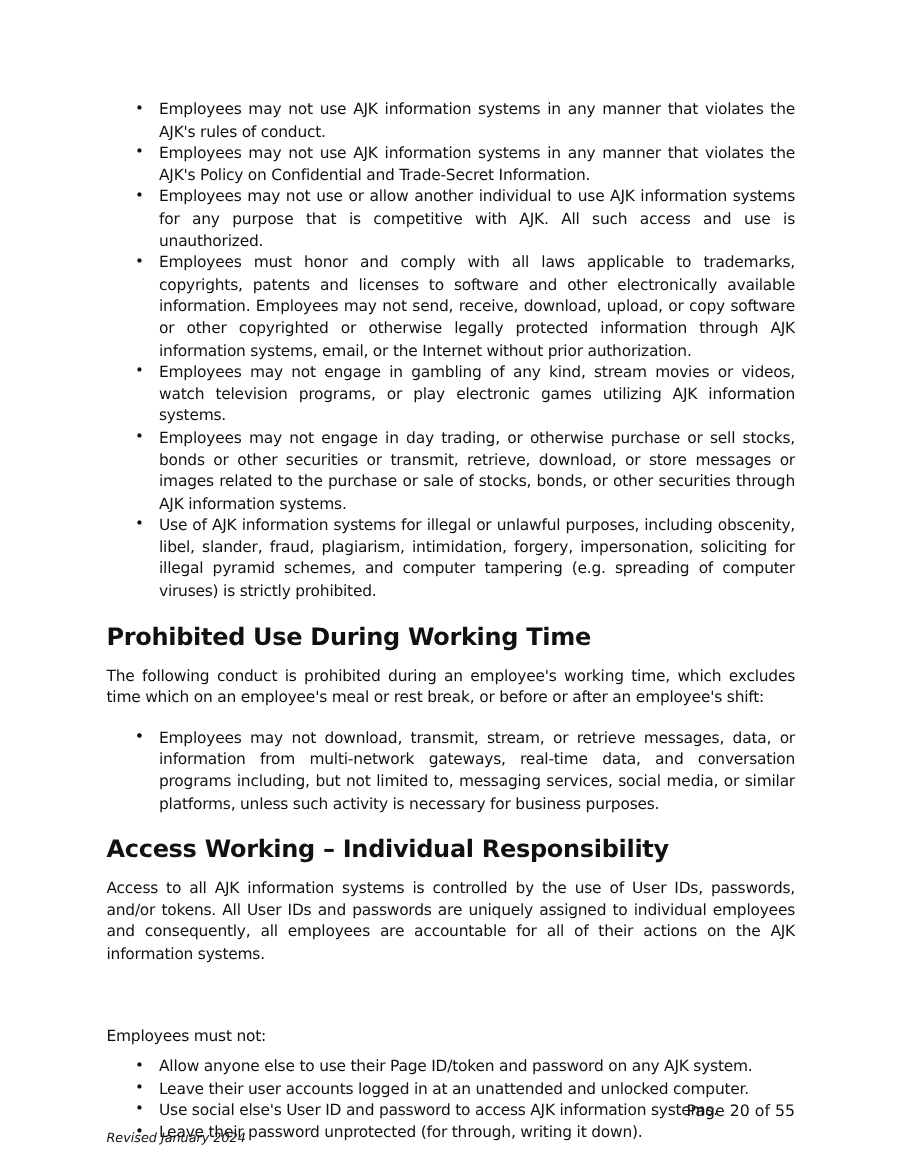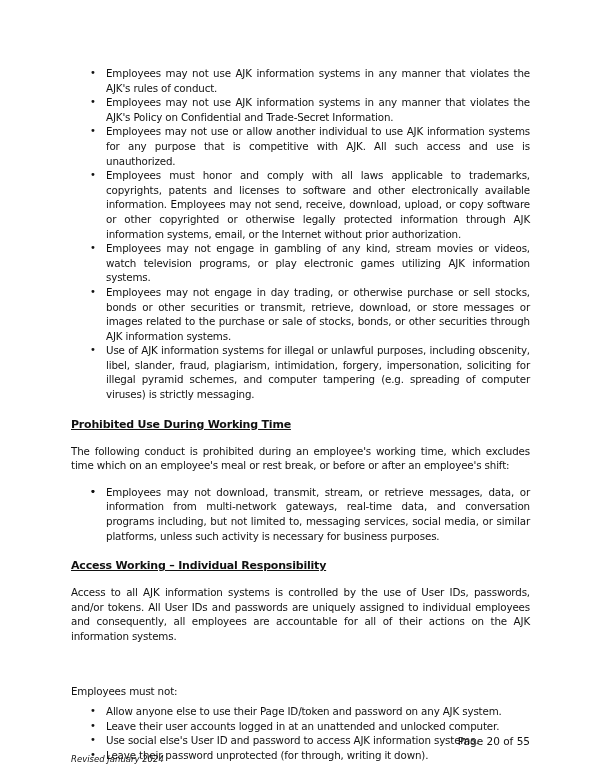--- a/index.html
+++ b/index.html
@@ -13,23 +13,22 @@
     ul { list-style: none; margin: 0; padding: 0; }
     ul.bullets li {
       position: relative; padding-left: 35px; text-align: justify;
       margin: 0;
     }
     ul.bullets li .dot {
       position: absolute; left: 19px; top: 0; font-size: 10px;
     }
     h2 {
       font-family: "DejaVu Sans", sans-serif; font-weight: bold;
-      font-size: 11px; margin: 16px 0 12px 0; line-height: 14px; color: #111;
+      font-size: 16px; margin: 16px 0 12px 0; line-height: 14px; color: #111;
       letter-spacing: -0.2px;
-      text-decoration: underline;
     }
     p { margin: 0 0 12px 0; text-align: justify; }
     .footer {
       position: absolute; top: 735px; left: 71px; width: 459px; height: 16px;
       font-family: "DejaVu Sans", sans-serif; color: #111;
     }
     .footer .left { position: absolute; left: 0; top: 19px; font-size: 8.5px; font-style: italic; }
     .footer .right { position: absolute; right: 0; top: 0; font-size: 10.5px; }
   </style>
 </head>
@@ -37,21 +36,21 @@
 
 <div class="page">
 
   <ul class="bullets">
     <li><span class="dot">•</span><span>Employees may not use AJK information systems in any manner that violates the AJK's rules of conduct.</span></li>
     <li><span class="dot">•</span><span>Employees may not use AJK information systems in any manner that violates the AJK's Policy on Confidential and Trade-Secret Information.</span></li>
     <li><span class="dot">•</span><span>Employees may not use or allow another individual to use AJK information systems for any purpose that is competitive with AJK.  All such access and use is unauthorized.</span></li>
     <li><span class="dot">•</span><span>Employees must honor and comply with all laws applicable to trademarks, copyrights, patents and licenses to software and other electronically available information.  Employees may not send, receive, download, upload, or copy software or other copyrighted or otherwise legally protected information through AJK information systems, email, or the Internet without prior authorization.</span></li>
     <li><span class="dot">•</span><span>Employees may not engage in gambling of any kind, stream movies or videos, watch television programs, or play electronic games utilizing AJK information systems.</span></li>
     <li><span class="dot">•</span><span>Employees may not engage in day trading, or otherwise purchase or sell stocks, bonds or other securities or transmit, retrieve, download, or store messages or images related to the purchase or sale of stocks, bonds, or other securities through AJK information systems.</span></li>
-    <li><span class="dot">•</span><span>Use of AJK information systems for illegal or unlawful purposes, including obscenity, libel, slander, fraud, plagiarism, intimidation, forgery, impersonation, soliciting for illegal pyramid schemes, and computer tampering (e.g. spreading of computer viruses) is strictly messaging.</span></li>
+    <li><span class="dot">•</span><span>Use of AJK information systems for illegal or unlawful purposes, including obscenity, libel, slander, fraud, plagiarism, intimidation, forgery, impersonation, soliciting for illegal pyramid schemes, and computer tampering (e.g. spreading of computer viruses) is strictly prohibited.</span></li>
   </ul>
 
   <h2>Prohibited Use During Working Time</h2>
   <p>The following conduct is prohibited during an employee's working time, which excludes time which on an employee's meal or rest break, or before or after an employee's shift:</p>
   <ul class="bullets" style="margin-bottom:0;">
     <li><span class="dot">•</span></li>
     <li><span class="dot">•</span><span>Employees may not download, transmit, stream, or retrieve messages, data, or information from multi-network gateways, real-time data, and conversation programs including, but not limited to, messaging services, social media, or similar platforms, unless such activity is necessary for business purposes.</span></li>
   </ul>
 
   <h2>Access Working – Individual Responsibility</h2>

